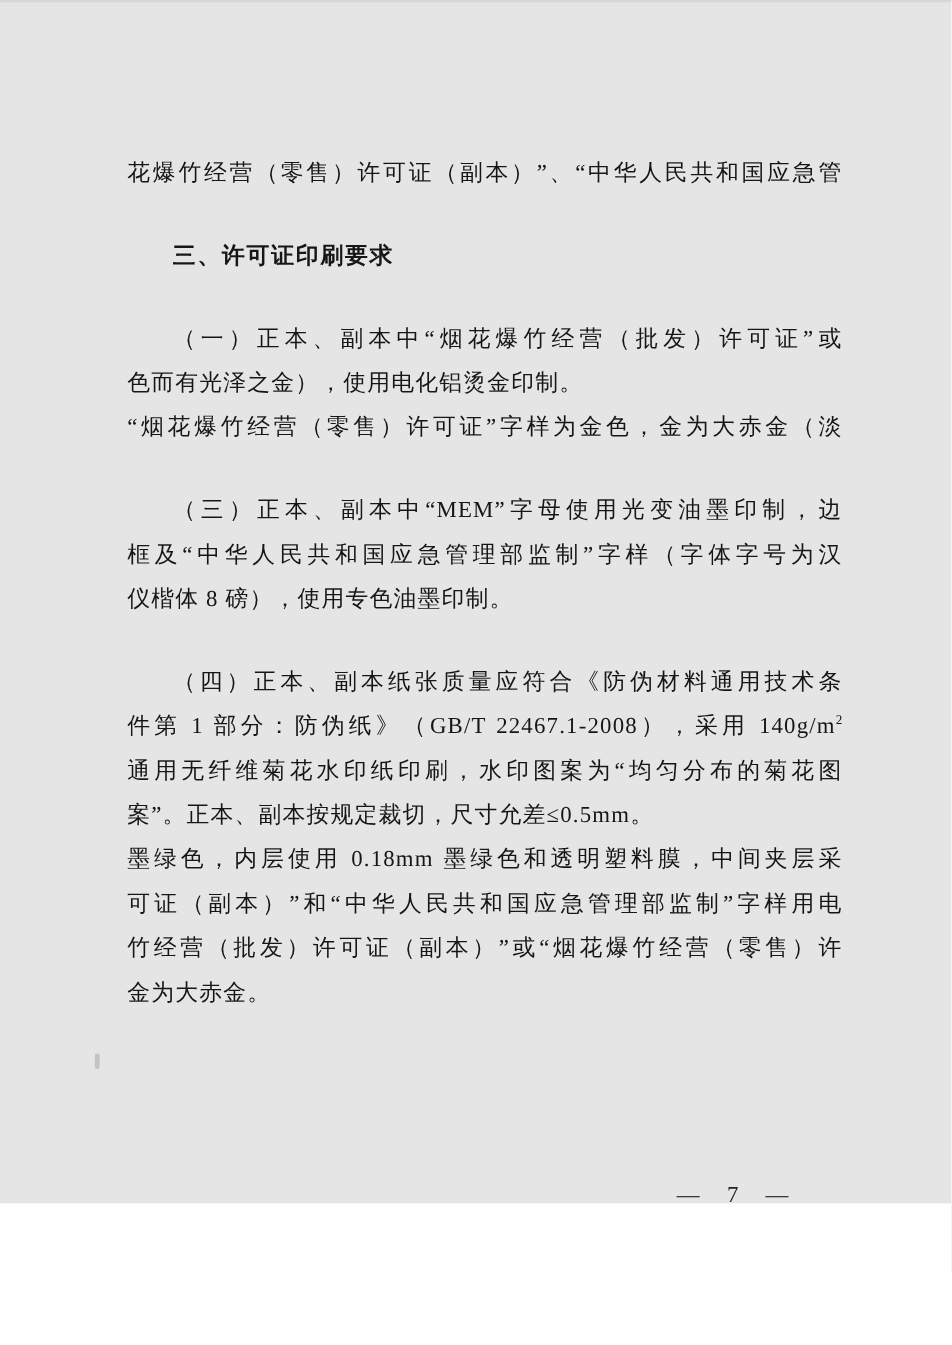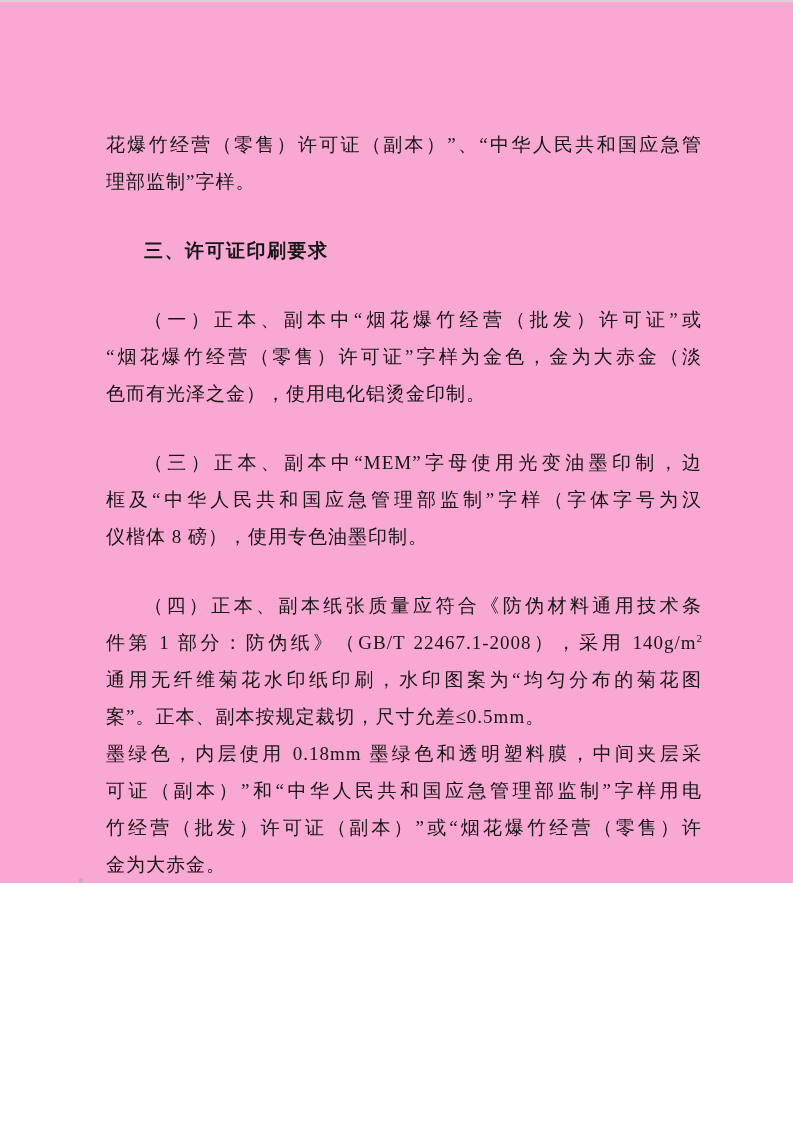--- a/index.html
+++ b/index.html
@@ -1,20 +1,20 @@
 <!DOCTYPE html>
 <html lang="zh"><head>
 <meta charset="utf-8">
 <style>
   html, body { margin: 0; padding: 0; background: #ffffff; }
   .page {
     position: relative;
     width: 793px;
-    height: 883px;
-    background: #f9a8d4;
+    height: 1003px;
+    background: #e5e5e5;
     overflow: hidden;
     font-family: "Liberation Serif", "DejaVu Serif", serif;
     color: #161616;
   }
   .scan-edge-top {
     position: absolute; left: 0; top: 0; width: 100%; height: 2px;
     background: #d6d6d6;
   }
   .scan-edge-bottom {
     position: absolute; left: 14px; top: 1108px; width: 766px; height: 1px;
@@ -82,29 +82,28 @@
   }
 </style>
 </head>
 <body>
 
 <div class="page">
   <div class="scan-edge-top"></div>
   <div class="doc-body">
       <div class="block paragraph">
         <div class="line fill"><span>花爆竹经营（零售）许可证（副本）”、“中华人民共和国应急管</span></div>
-        <div class="line"><span>理部监制”字样。</span></div>
       </div>
       <div class="block heading">
         <div class="line indent"><span>三、许可证印刷要求</span></div>
       </div>
       <div class="block paragraph">
         <div class="line fill indent"><span>（一）正本、副本中“烟花爆竹经营（批发）许可证”或</span></div>
+        <div class="line"><span>色而有光泽之金），使用电化铝烫金印制。</span></div>
         <div class="line fill"><span>“烟花爆竹经营（零售）许可证”字样为金色，金为大赤金（淡</span></div>
-        <div class="line"><span>色而有光泽之金），使用电化铝烫金印制。</span></div>
       </div>
       <div class="block paragraph">
         <div class="line fill indent"><span>（三）正本、副本中“MEM”字母使用光变油墨印制，边</span></div>
         <div class="line fill"><span>框及“中华人民共和国应急管理部监制”字样（字体字号为汉</span></div>
         <div class="line"><span>仪楷体 8 磅），使用专色油墨印制。</span></div>
       </div>
       <div class="block paragraph">
         <div class="line fill indent"><span>（四）正本、副本纸张质量应符合《防伪材料通用技术条</span></div>
         <div class="line fill"><span>件第 1 部分：防伪纸》（GB/T 22467.1-2008），采用 140g/m</span><sup>2</sup></div>
         <div class="line fill"><span>通用无纤维菊花水印纸印刷，水印图案为“均匀分布的菊花图</span></div>

